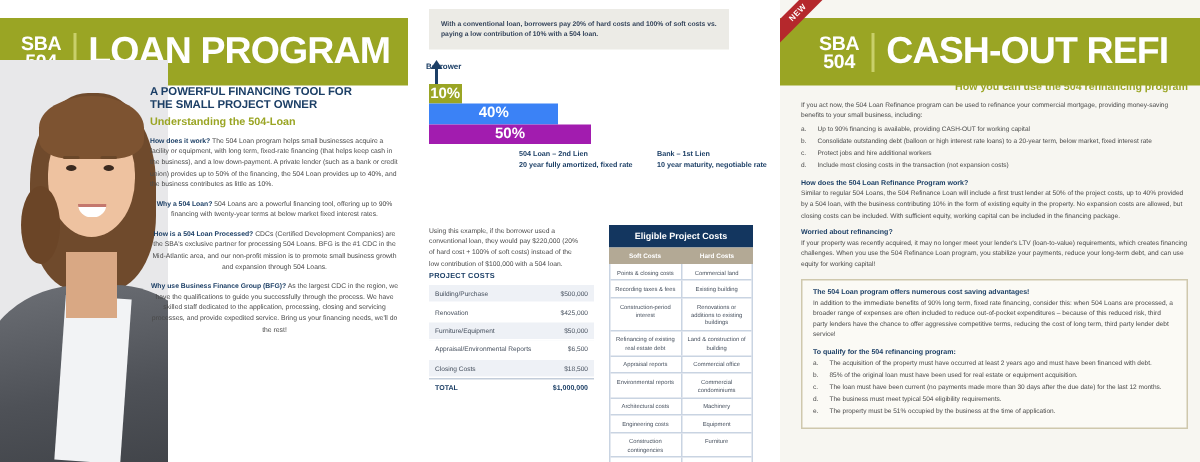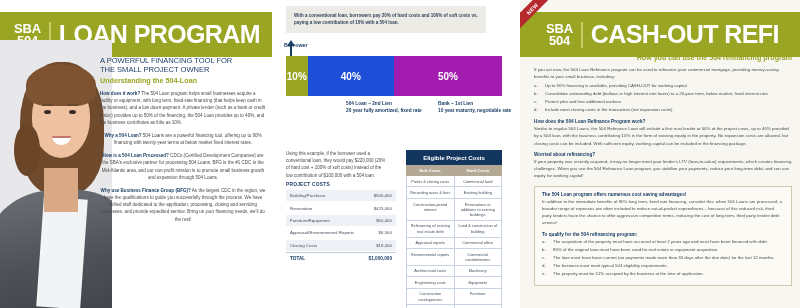--- a/index.html
+++ b/index.html
@@ -24,37 +24,37 @@
   .ph-face{position:absolute;left:32px;top:40px;width:58px;height:78px;background:#eec2a0;border-radius:46% 46% 50% 50%;}
   .ph-hair-top{position:absolute;left:26px;top:24px;width:70px;height:42px;background:#7d5331;border-radius:50% 50% 30% 30%;}
   .ph-curl{position:absolute;left:14px;top:84px;width:26px;height:52px;background:#6b4527;border-radius:50%;}
   .ph-eye{position:absolute;width:7px;height:4px;background:#3a2a20;border-radius:50%;top:70px;}
   .ph-eye.l{left:44px;} .ph-eye.r{left:69px;}
   .ph-brow{position:absolute;width:11px;height:2px;background:#6a4729;border-radius:2px;top:64px;}
   .ph-brow.l{left:42px;} .ph-brow.r{left:67px;}
   .ph-mouth{position:absolute;left:52px;top:96px;width:19px;height:7px;background:#ffffff;border-radius:0 0 9px 9px;border-top:2px solid #c4786e;}
 
   .left-body{position:absolute;left:100px;top:56px;width:166px;}
-  .h-main{font-size:7.6px;font-weight:normal;color:#1c3f66;line-height:1.22;letter-spacing:-0.05px;}
+  .h-main{font-size:7.6px;font-weight:bold;color:#1c3f66;line-height:1.22;letter-spacing:-0.05px;}
   .h-sub{font-size:7.2px;font-weight:bold;color:#9aa524;margin-top:1.5px;}
   .p-left{font-size:4.55px;line-height:1.58;color:#4a4a4a;margin-top:5px;text-align:left;}
   .p-left.ctr{text-align:center;margin-top:6px;}
   .lead{font-weight:bold;color:#1c3f66;}
 
   
   .panel-mid{position:absolute;left:272px;top:0;width:248px;height:308px;background:#ffffff;}
   .callout{position:absolute;left:14px;top:6px;width:200px;background:#ecebe6;padding:6px 8px;box-sizing:border-box;font-size:4.5px;line-height:1.62;color:#33435a;font-weight:bold;}
   .arrow-wrap{position:absolute;left:15px;top:40px;}
   .arrow-stem{position:absolute;left:3px;top:4px;width:2px;height:17px;background:#1c3f66;}
   .arrow-head{position:absolute;left:0px;top:0px;width:0;height:0;border-left:4px solid transparent;border-right:4px solid transparent;border-bottom:6px solid #1c3f66;}
   .borrower-lbl{position:absolute;left:12px;top:42px;font-size:5.3px;font-weight:bold;color:#1c3f66;}
 
-  .bar{position:absolute;left:14px;top:56px;width:216px;height:40px;display:flex;}
+  .bar{position:absolute;left:14px;top:56px;width:216px;height:40px;display:flex;flex-direction:column;}
   .seg{display:flex;align-items:center;justify-content:center;color:#ffffff;font-weight:bold;font-size:10px;height:100%;}
-  .seg-a{background:#9aa524;} .seg-b{background:#1d4ed8;} .seg-c{background:#a21caf;}
+  .seg-a{background:#9aa524;} .seg-b{background:#3b82f6;} .seg-c{background:#a21caf;}
   .bar-notes{position:absolute;left:14px;top:100px;width:230px;font-size:4.8px;font-weight:bold;color:#1c3f66;line-height:1.5;}
   .note-a{position:absolute;left:60px;top:0;} .note-b{position:absolute;left:152px;top:0;}
 
   .sp-band{position:absolute;left:14px;top:124px;width:216px;height:18px;background:#b3a995;display:flex;align-items:center;padding-left:8px;box-sizing:border-box;}
   .sp-band span{color:#ffffff;font-weight:bold;font-size:11.5px;letter-spacing:-0.3px;}
 
   .sp-intro{position:absolute;left:14px;top:150px;width:100px;font-size:4.5px;line-height:1.6;color:#4a4a4a;}
   .pc-title{position:absolute;left:14px;top:182px;font-size:4.9px;font-weight:bold;color:#1c3f66;letter-spacing:0.2px;}
   .pc-table{position:absolute;left:14px;top:190px;width:110px;font-size:4.4px;}
   .pc-row{display:flex;justify-content:space-between;padding:3.2px 4px;color:#46505e;border-bottom:1px solid #ffffff;}

